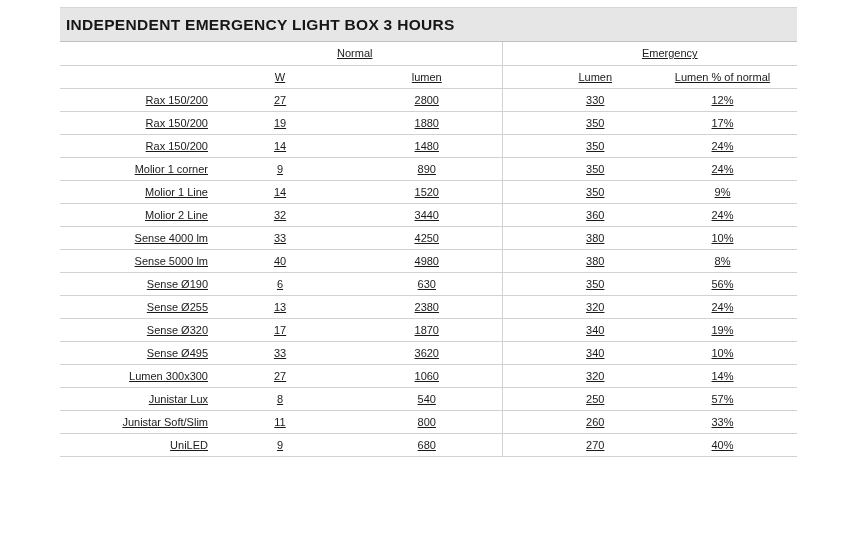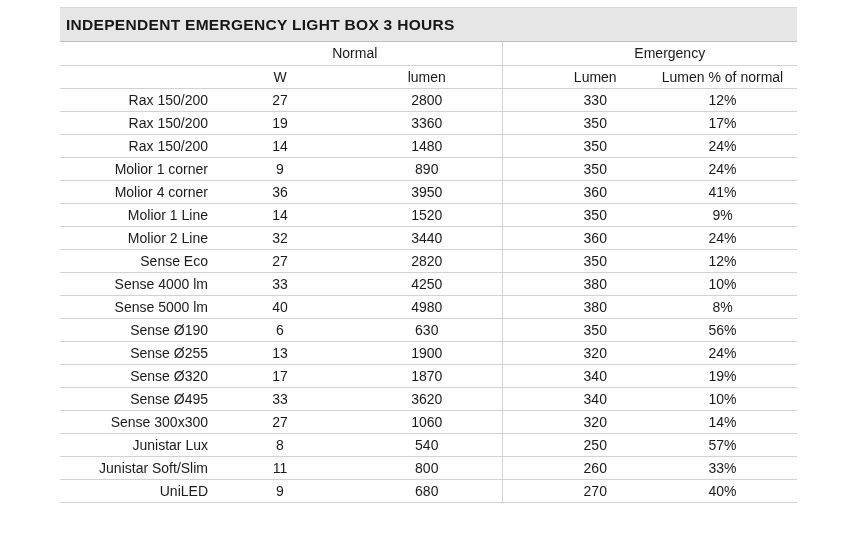--- a/index.html
+++ b/index.html
@@ -33,21 +33,22 @@
     padding-left: 6px;
     font-size: 15.5px;
     font-weight: bold;
     letter-spacing: 0.3px;
     color: #161616;
   }
   table.data {
     border-collapse: collapse;
     table-layout: fixed;
     width: 737px;
-    font-size: 14px;
+    font-size: 11px;
+    text-decoration: underline;
   }
   table.data td, table.data th {
     box-sizing: border-box;
     height: 23px;
     padding: 0;
     font-weight: normal;
     text-align: center;
     vertical-align: middle;
     border-bottom: 1px solid #d2d2d2;
     white-space: nowrap;
@@ -100,72 +101,58 @@
         <td class="name-col">Rax 150/200</td>
         <td>27</td>
         <td>2800</td>
         <td class="em-divider">330</td>
         <td>12%</td>
       </tr>
 
       <tr>
         <td class="name-col">Rax 150/200</td>
         <td>19</td>
-        <td>3360</td>
+        <td>1880</td>
         <td class="em-divider">350</td>
         <td>17%</td>
       </tr>
 
       <tr>
         <td class="name-col">Rax 150/200</td>
         <td>14</td>
         <td>1480</td>
         <td class="em-divider">350</td>
         <td>24%</td>
       </tr>
 
       <tr>
         <td class="name-col">Molior 1 corner</td>
         <td>9</td>
         <td>890</td>
         <td class="em-divider">350</td>
         <td>24%</td>
       </tr>
 
-      <tr>
-        <td class="name-col">Molior 4 corner</td>
-        <td>36</td>
-        <td>3950</td>
-        <td class="em-divider">360</td>
-        <td>41%</td>
-      </tr>
 
       <tr>
         <td class="name-col">Molior 1 Line</td>
         <td>14</td>
         <td>1520</td>
         <td class="em-divider">350</td>
         <td>9%</td>
       </tr>
 
       <tr>
         <td class="name-col">Molior 2 Line</td>
         <td>32</td>
         <td>3440</td>
         <td class="em-divider">360</td>
         <td>24%</td>
       </tr>
 
-      <tr>
-        <td class="name-col">Sense Eco</td>
-        <td>27</td>
-        <td>2820</td>
-        <td class="em-divider">350</td>
-        <td>12%</td>
-      </tr>
 
 
       <tr>
         <td class="name-col">Sense 4000 lm</td>
         <td>33</td>
         <td>4250</td>
         <td class="em-divider">380</td>
         <td>10%</td>
       </tr>
 
@@ -181,21 +168,21 @@
         <td class="name-col">Sense Ø190</td>
         <td>6</td>
         <td>630</td>
         <td class="em-divider">350</td>
         <td>56%</td>
       </tr>
 
       <tr>
         <td class="name-col">Sense Ø255</td>
         <td>13</td>
-        <td>1900</td>
+        <td>2380</td>
         <td class="em-divider">320</td>
         <td>24%</td>
       </tr>
 
       <tr>
         <td class="name-col">Sense Ø320</td>
         <td>17</td>
         <td>1870</td>
         <td class="em-divider">340</td>
         <td>19%</td>
@@ -203,21 +190,21 @@
 
       <tr>
         <td class="name-col">Sense Ø495</td>
         <td>33</td>
         <td>3620</td>
         <td class="em-divider">340</td>
         <td>10%</td>
       </tr>
 
       <tr>
-        <td class="name-col">Sense 300x300</td>
+        <td class="name-col">Lumen 300x300</td>
         <td>27</td>
         <td>1060</td>
         <td class="em-divider">320</td>
         <td>14%</td>
       </tr>
 
       <tr>
         <td class="name-col">Junistar Lux</td>
         <td>8</td>
         <td>540</td>

